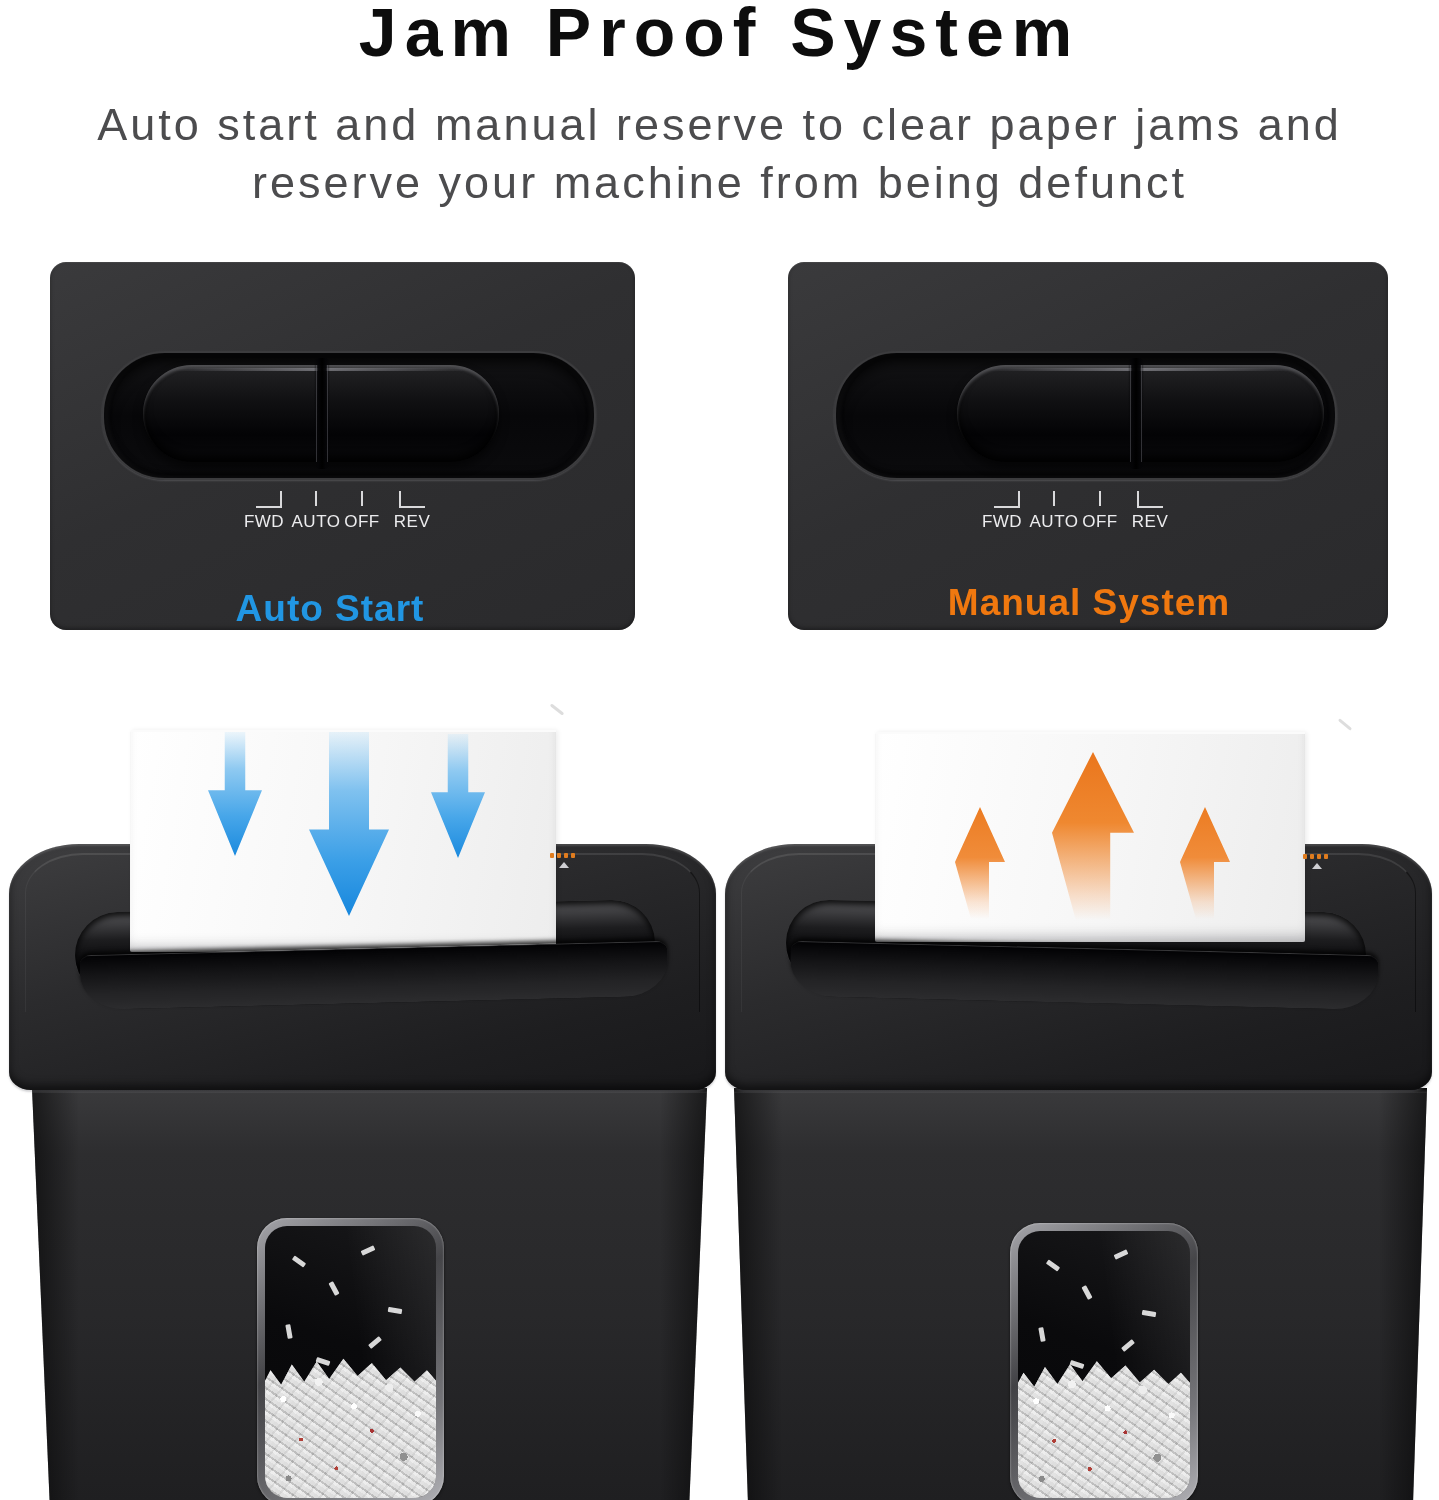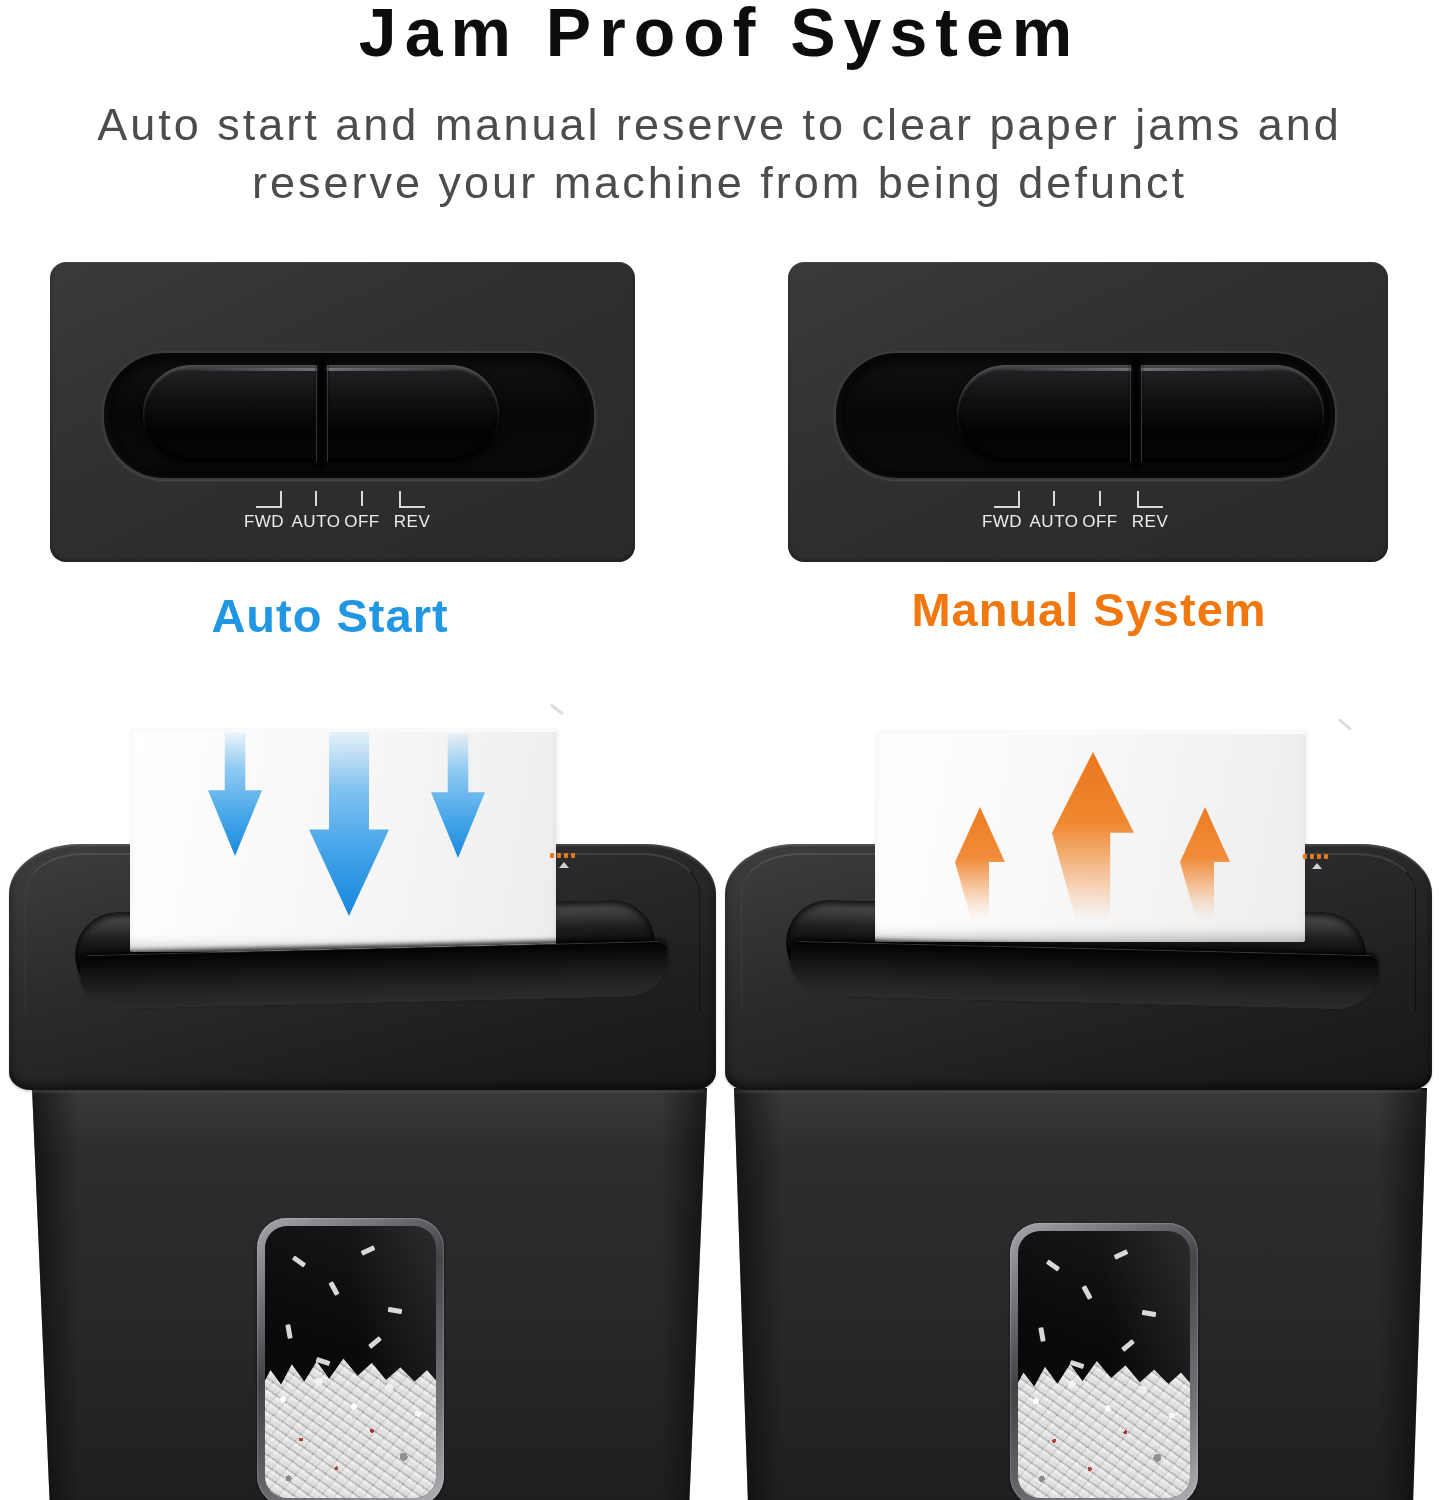--- a/index.html
+++ b/index.html
@@ -12,21 +12,21 @@
   .title{
     position:absolute;top:-6px;left:0;width:100%;text-align:center;
     font-size:68px;font-weight:bold;letter-spacing:8px;color:#0d0d0d;line-height:76px;
   }
   .subtitle{
     position:absolute;top:96px;left:0;width:100%;text-align:center;
     font-size:45px;letter-spacing:3px;color:#4c4c4e;line-height:58px;font-weight:400;
   }
   
   .panel{
-    position:absolute;top:262px;height:300px;border-radius:16px;
+    position:absolute;top:262px;height:368px;border-radius:16px;
     background:linear-gradient(155deg,#3a3a3c 0%,#2f2f31 45%,#2a2a2c 100%);
     box-shadow:inset 0 1px 1px rgba(255,255,255,0.08), inset 0 -2px 4px rgba(0,0,0,0.35);
   }
   .panel.p-left{left:50px;width:585px;}
   .panel.p-right{left:788px;width:600px;}
   .track{
     position:absolute;top:89px;height:125px;border-radius:63px;
     background:linear-gradient(180deg,#141416 0%,#070709 50%,#0b0b0d 100%);
     box-shadow:inset 0 9px 14px rgba(0,0,0,0.9), inset 0 -4px 7px rgba(0,0,0,0.7),
                inset 3px 0 4px rgba(120,120,126,0.22), inset -3px 0 4px rgba(120,120,126,0.22),
@@ -57,21 +57,21 @@
   .divider::before{left:2px}.divider::after{right:2px}
   
   .tick{position:absolute;top:229px;height:15px;}
   .tick.t-fwd{left:206px;width:24px;border-bottom:2px solid #d9d9db;border-right:2px solid #d9d9db;}
   .tick.t-auto{left:265px;width:2px;background:#d9d9db;}
   .tick.t-off{left:311px;width:2px;background:#d9d9db;}
   .tick.t-rev{left:349px;width:24px;border-bottom:2px solid #d9d9db;border-left:2px solid #d9d9db;}
   .swl{position:absolute;top:250px;width:80px;text-align:center;font-size:17px;letter-spacing:0.5px;color:#ececee;}
   .swl.l-fwd{left:174px}.swl.l-auto{left:226px}.swl.l-off{left:272px}.swl.l-rev{left:322px}
   
-  .caption{position:absolute;font-weight:bold;font-size:47px;text-align:center;letter-spacing:1px;}
+  .caption{position:absolute;font-weight:bold;font-size:37px;text-align:center;letter-spacing:1px;}
   .caption.c-blue{left:50px;width:560px;top:588px;color:var(--blue);}
   .caption.c-orange{left:790px;width:598px;top:582px;color:var(--orange);}
   
   .paper{
     position:absolute;z-index:3;border-radius:2px;
     background:linear-gradient(100deg,#ffffff 0%,#f6f6f6 55%,#ededed 100%);
     box-shadow:inset 0 -12px 14px -8px rgba(40,40,48,0.35), 2px 0 5px rgba(0,0,0,0.07);
     border-top:2px solid #fbfbfb;
   }
   .paper.pa-left{left:130px;top:730px;width:426px;height:220px;}

